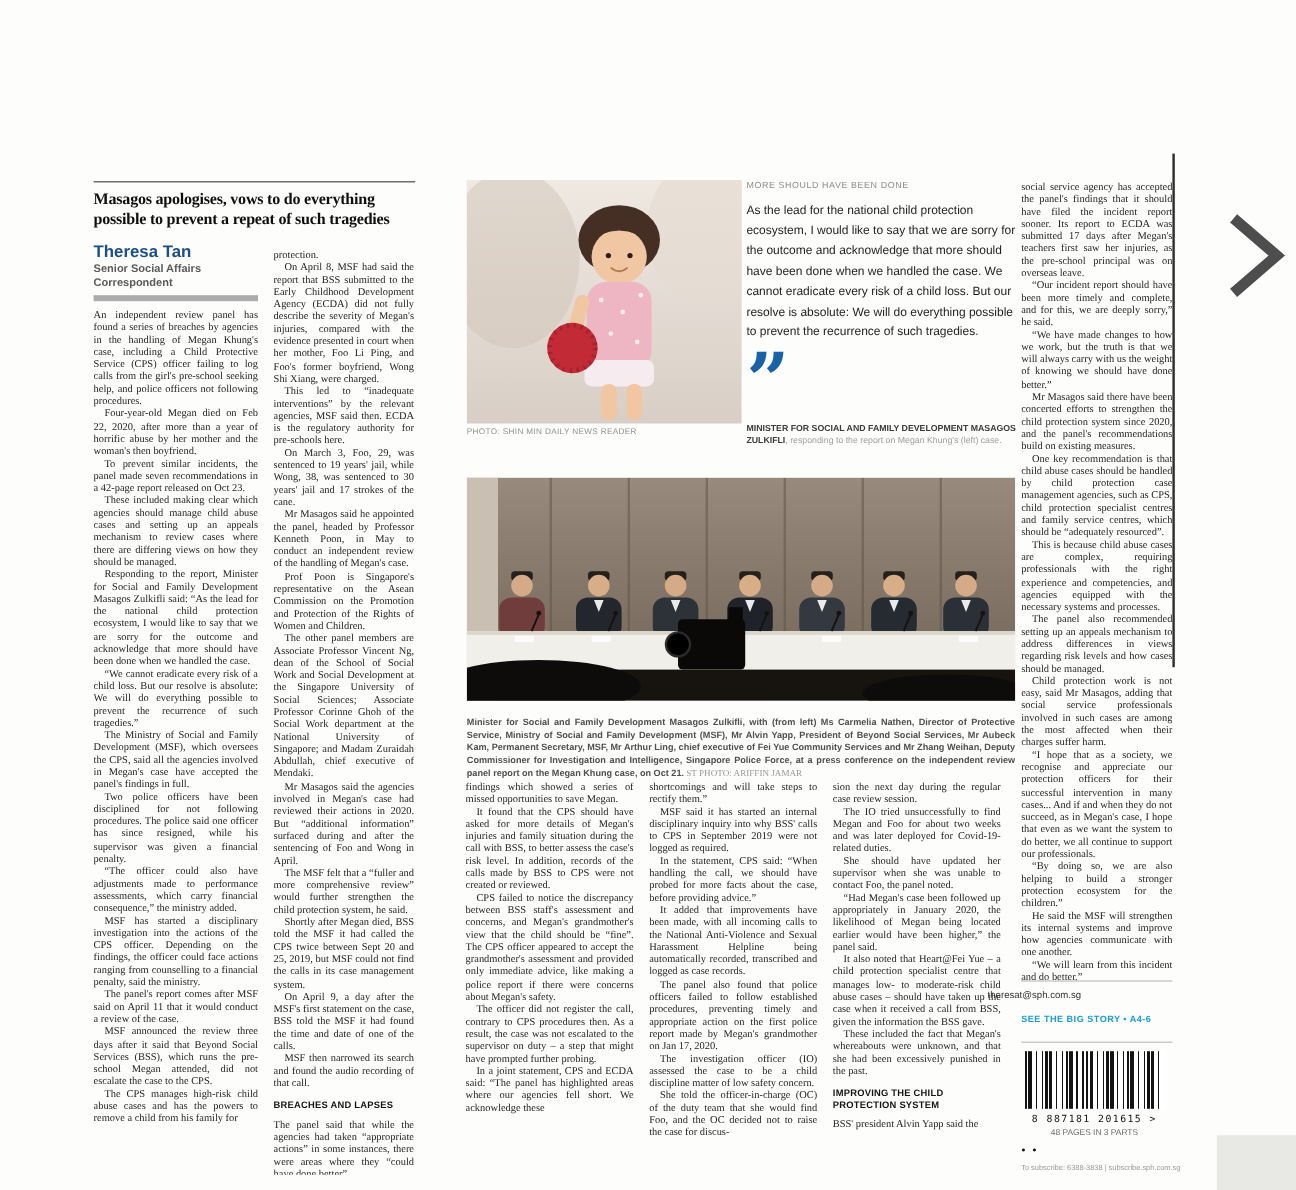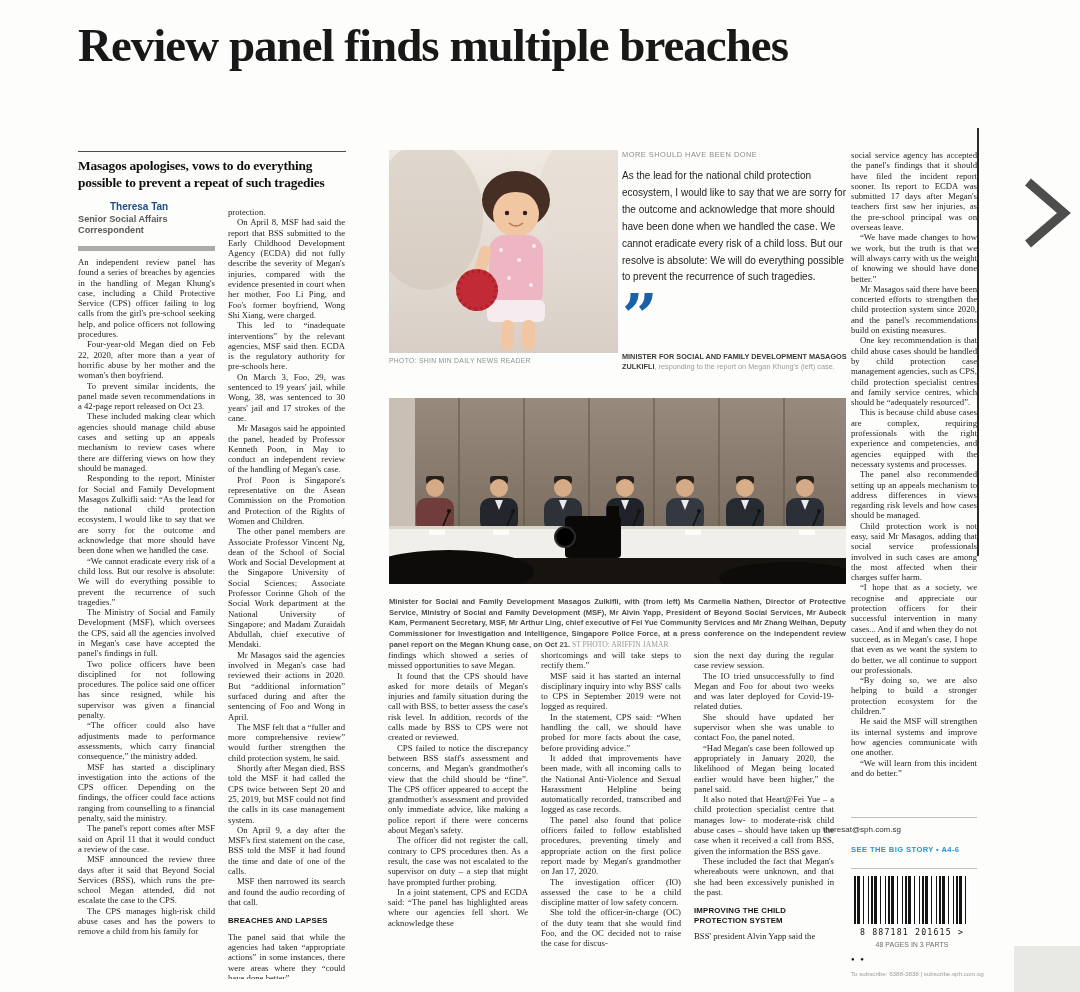--- a/index.html
+++ b/index.html
@@ -7,21 +7,21 @@
 
   .headline{position:absolute;left:78px;top:20px;width:890px;margin:0;font:700 47px/1.1 "Liberation Serif",serif;color:#181818;letter-spacing:-1px;}
   .headline span{display:block;}
 
   .rule{position:absolute;height:1px;background:#4a4a4a;}
   .rule-light{position:absolute;height:1px;background:#bfbfbf;}
 
   .standfirst{position:absolute;left:78px;top:157px;width:272px;margin:0;font:700 13.4px/17px "Liberation Serif",serif;color:#0f0f0f;letter-spacing:-0.2px;}
 
   .byline{position:absolute;left:78px;top:201px;font-family:"Liberation Sans",sans-serif;}
-  .byline-name{font-weight:700;font-size:10px;color:#1d4e89;margin-bottom:2px;margin-left:32px;}
+  .byline-name{font-weight:700;font-size:14px;color:#1d4e89;margin-bottom:2px;}
   .byline-role{font-size:9.2px;line-height:11px;color:#5a5a5a;font-weight:600;}
 
   .graybar{position:absolute;left:78px;top:246px;width:137px;height:5px;background:#ababab;}
 
   .col{position:absolute;font-size:8.7px;line-height:10.3px;color:#242424;text-align:justify;overflow:hidden;}
   .col p{margin:0;hyphens:auto;}
   .col p + p{text-indent:9px;}
   .sec-head{font:700 7.8px/9.5px "Liberation Sans",sans-serif;color:#141414;letter-spacing:.2px;margin:9px 0 6px;text-align:left;}
 
   .photo{position:absolute;overflow:hidden;background:#ddd;}
@@ -51,21 +51,20 @@
   .page-edge{position:absolute;left:977px;top:128px;width:2px;height:428px;background:#2f2d2a;}
   .chevron{position:absolute;left:1018px;top:176px;width:60px;height:74px;cursor:pointer;background:none;border:none;padding:0;}
   .corner-block{position:absolute;left:1014px;top:946px;width:66px;height:46px;background:#e8e8e5;}
 </style>
 </head>
 <body>
 
 <div id="page">
 
   <h1 class="headline">
-    <span>Review panel finds multiple breaches</span>
   </h1>
 
   <div class="rule" style="left:78px;top:151px;width:268px;"></div>
   <h2 class="standfirst">Masagos apologises, vows to do everything possible to prevent a repeat of such tragedies</h2>
 
   <div class="byline">
     <div class="byline-name">Theresa Tan</div>
     <div class="byline-role">Senior Social Affairs</div>
     <div class="byline-role">Correspondent</div>
   </div>
@@ -262,20 +261,21 @@
       </div>
     <h4 class="sec-head">IMPROVING THE CHILD PROTECTION SYSTEM</h4>
     <div>
         <p>BSS' president Alvin Yapp said the</p>
       </div>
   </div>
 
   <div class="col" style="left:851px;top:150px;width:126px;height:668px;">
     <div>
         <p>social service agency has accepted the panel's findings that it should have filed the incident report sooner. Its report to ECDA was submitted 17 days after Megan's teachers first saw her injuries, as the pre-school principal was on overseas leave.</p>
+        <p>“Our incident report should have been more timely and complete, and for this, we are deeply sorry,” he said.</p>
         <p>“We have made changes to how we work, but the truth is that we will always carry with us the weight of knowing we should have done better.”</p>
         <p>Mr Masagos said there have been concerted efforts to strengthen the child protection system since 2020, and the panel's recommendations build on existing measures.</p>
         <p>One key recommendation is that child abuse cases should be handled by child protection case management agencies, such as CPS, child protection specialist centres and family service centres, which should be “adequately resourced”.</p>
         <p>This is because child abuse cases are complex, requiring professionals with the right experience and competencies, and agencies equipped with the necessary systems and processes.</p>
         <p>The panel also recommended setting up an appeals mechanism to address differences in views regarding risk levels and how cases should be managed.</p>
         <p>Child protection work is not easy, said Mr Masagos, adding that social service professionals involved in such cases are among the most affected when their charges suffer harm.</p>
         <p>“I hope that as a society, we recognise and appreciate our protection officers for their successful intervention in many cases... And if and when they do not succeed, as in Megan's case, I hope that even as we want the system to do better, we all continue to support our professionals.</p>
         <p>“By doing so, we are also helping to build a stronger protection ecosystem for the children.”</p>
         <p>He said the MSF will strengthen its internal systems and improve how agencies communicate with one another.</p>
         <p>“We will learn from this incident and do better.”</p>

